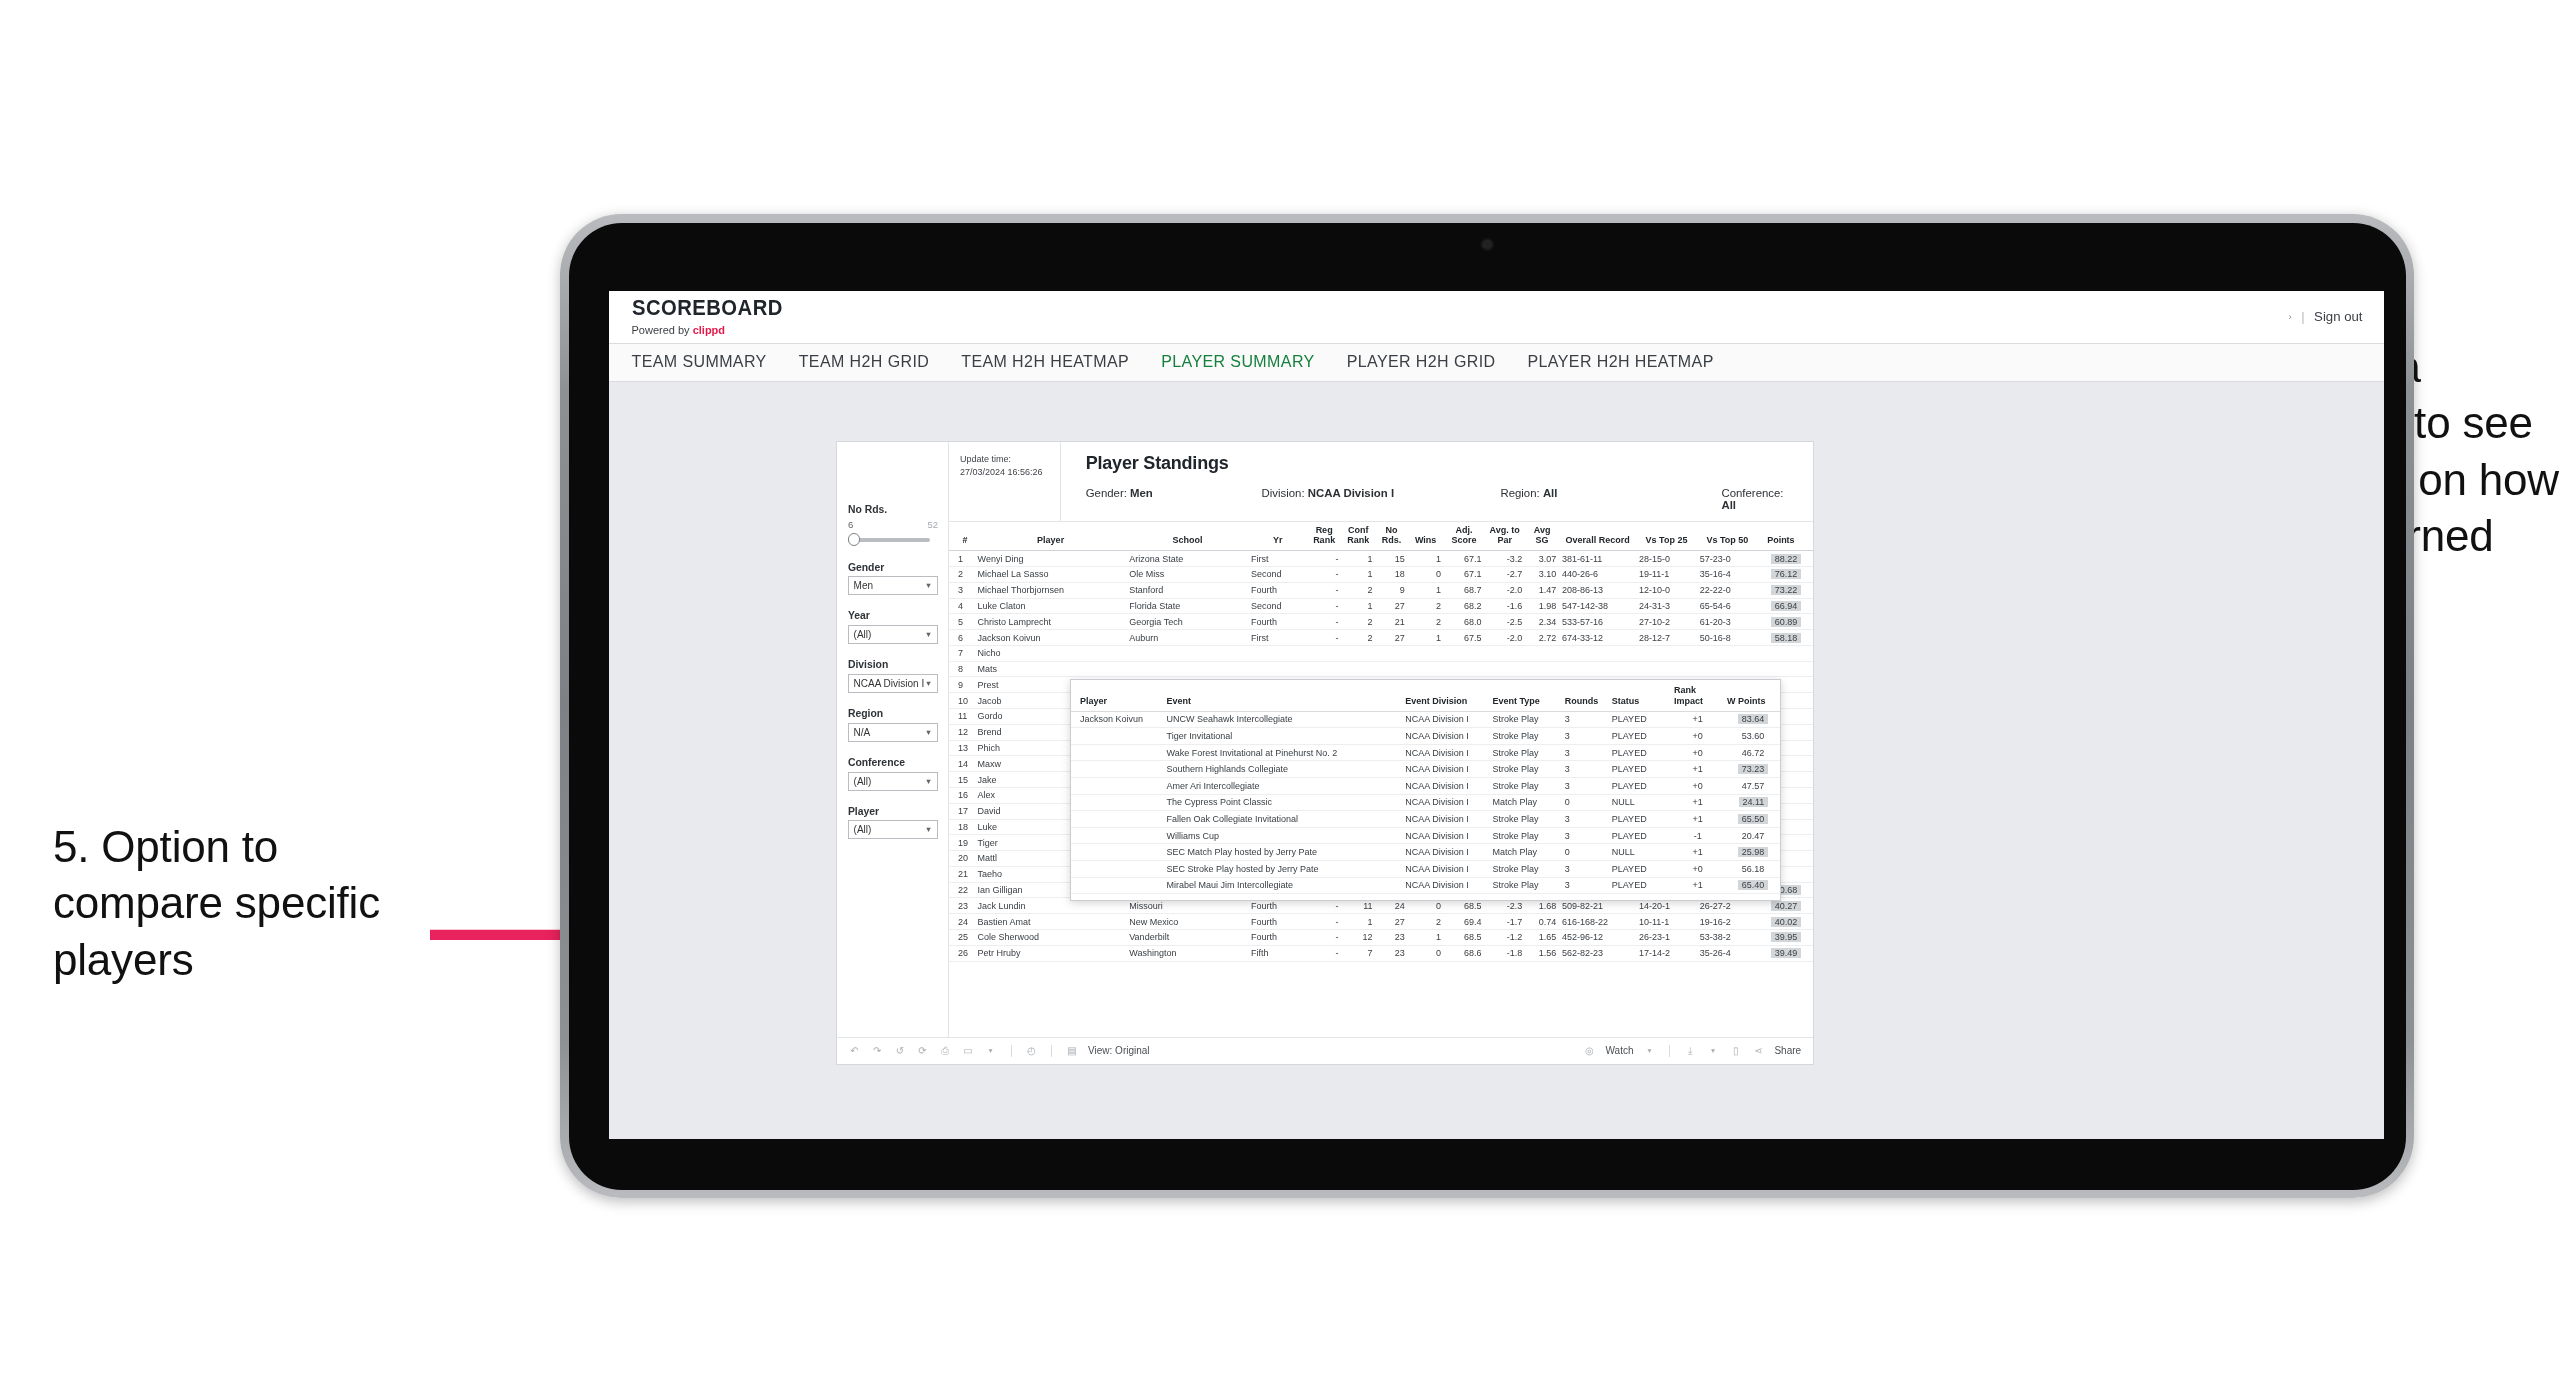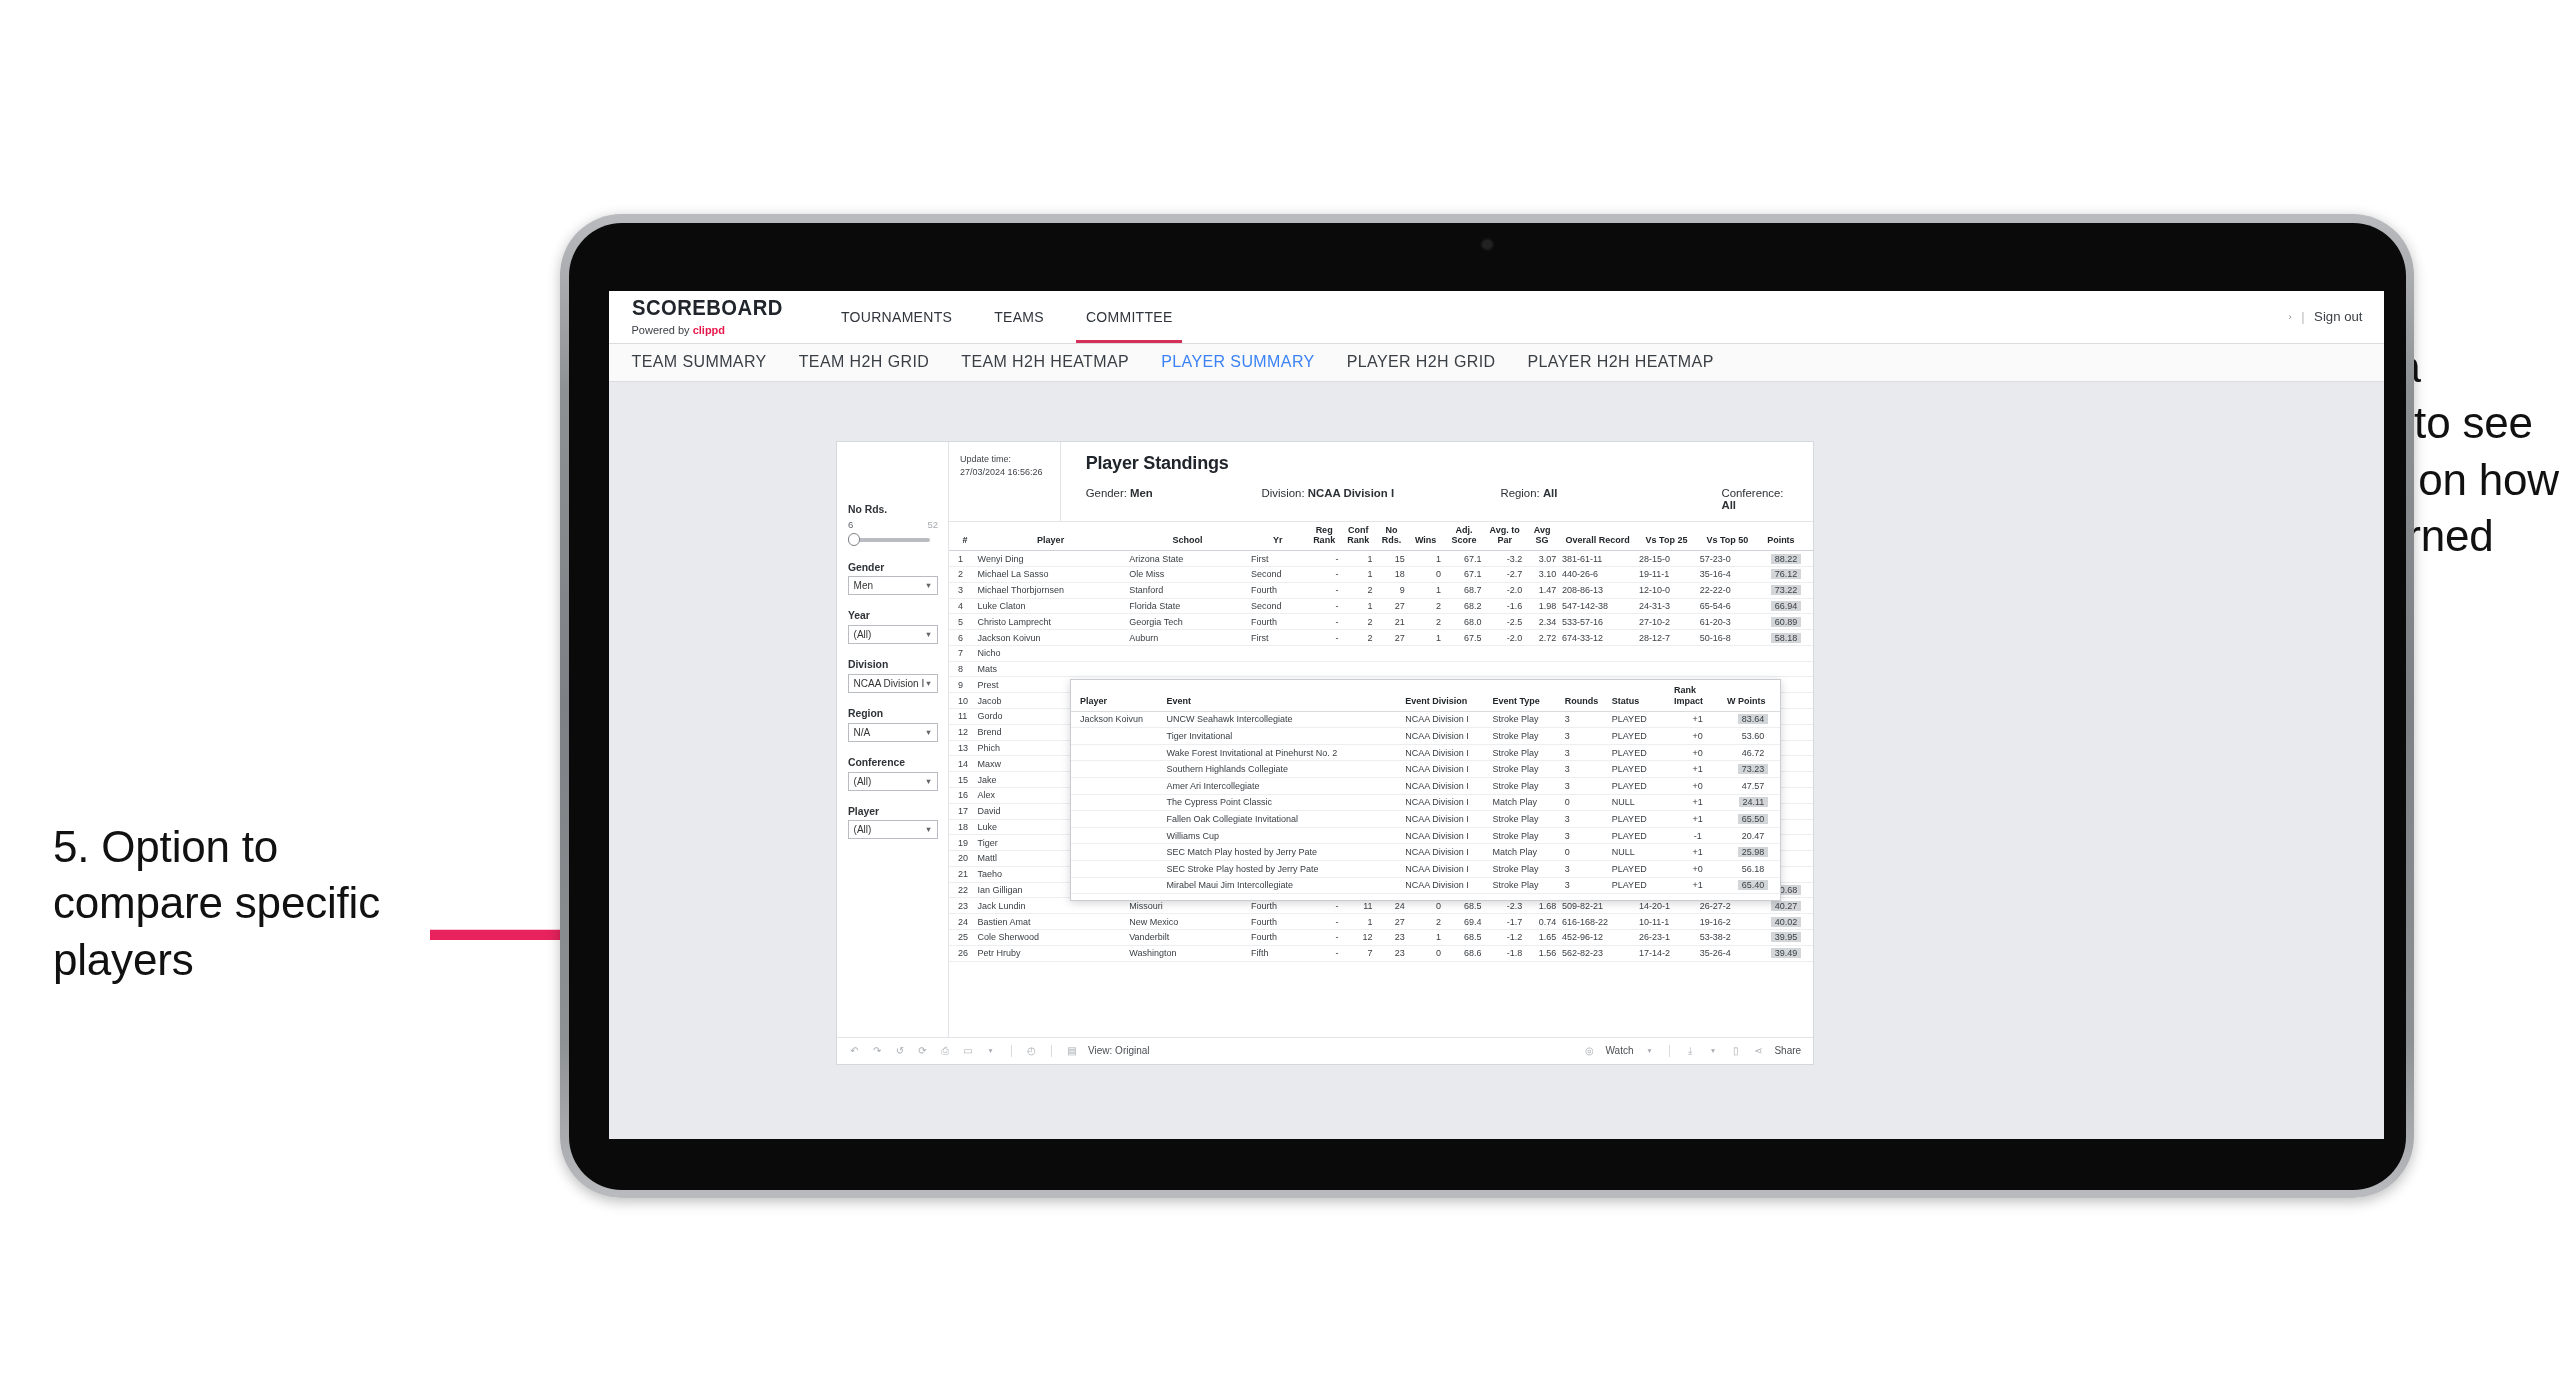--- a/index.html
+++ b/index.html
@@ -79,21 +79,21 @@
     padding-right: 21px; font-size:13.2px; color:#3a3f45;
   }
   .appbar-right .sep { color:#bbb; }
   .tiny-caret { font-size:9.5px; color:#7a7f85; }
 
   .subbar {
     height: 38px; background:#fafafa; border-bottom:0.9px solid #dcdcdc;
     display:flex; align-items:center; padding-left: 23px; gap: 32px;
   }
   .subtab { font-size: 16px; color:#3a3f45; letter-spacing:0.4px; cursor:pointer; }
-  .subtab.active { color:#3b82f6; }
+  .subtab.active { color:#15803d; }
 
   
   .canvas { position:relative; background:#e8eaed; height: calc(848px - 91px); }
 
   .sheet {
     position:absolute; left: 227px; top: 59px; width: 978px; height: 624px;
     background:#ffffff; border:0.9px solid #d5d8dc;
     display:flex; flex-direction:column;
   }
 
@@ -246,25 +246,20 @@
 
       <div class="screen">
 
         <div class="appbar">
           <div class="brand">
             <div class="brand-title">SCOREBOARD</div>
             <div class="brand-sub">
               <span>Powered by</span>
               <b>clippd</b>
             </div>
-          </div>
-          <div class="navtabs">
-            <div class="navtab">TOURNAMENTS</div>
-            <div class="navtab">TEAMS</div>
-            <div class="navtab active">COMMITTEE</div>
           </div>
           <div class="appbar-right">
             <span class="tiny-caret">›</span>
             <span class="sep">|</span>
             <span>Sign out</span>
           </div>
         </div>
 
         <div class="subbar">
           <div class="subtab">TEAM SUMMARY</div>

